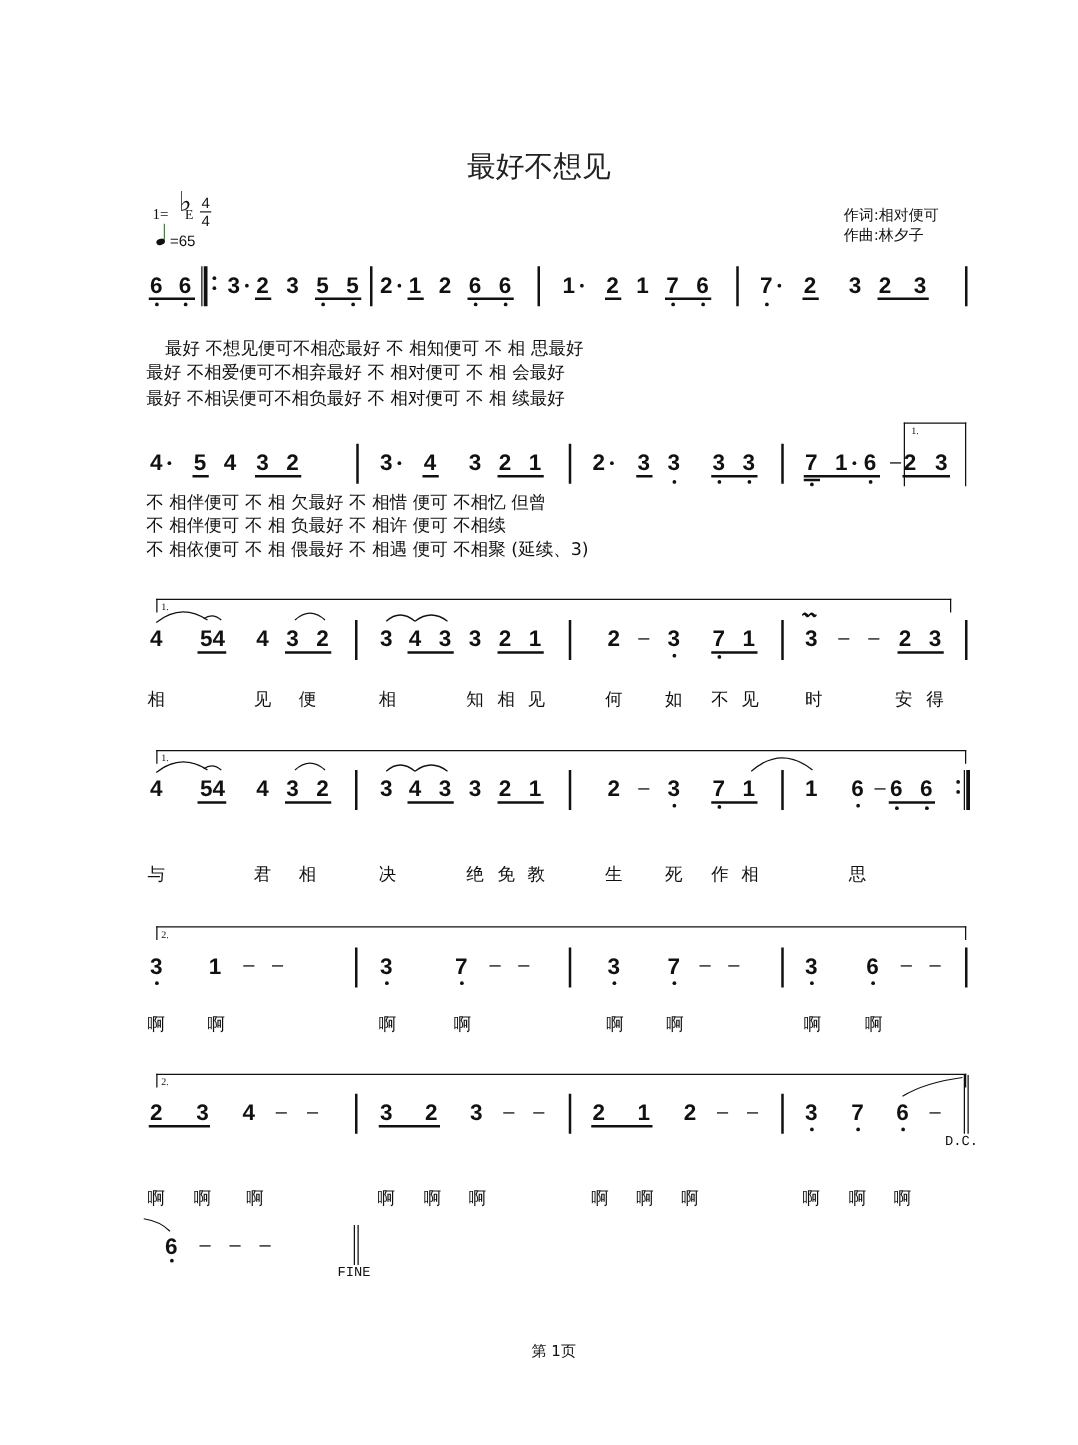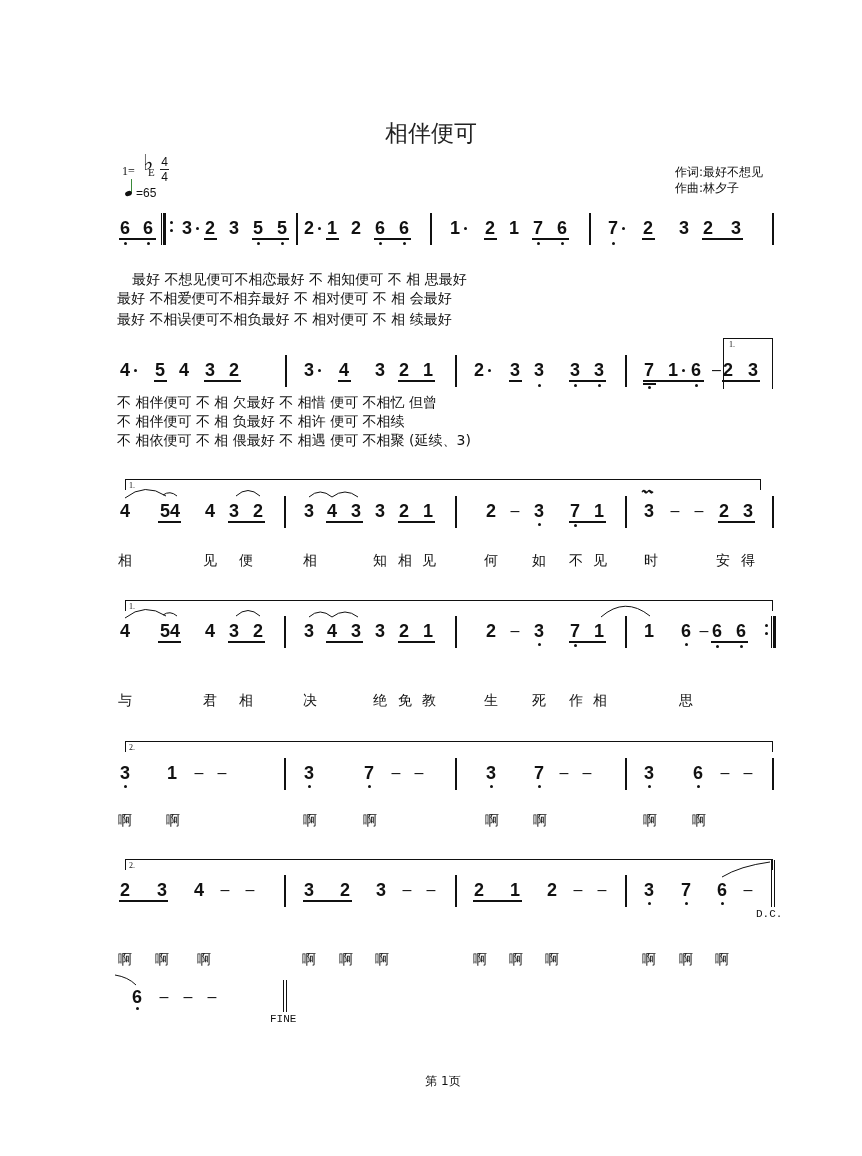--- a/index.html
+++ b/index.html
@@ -32,39 +32,39 @@
   .volta .lbl { position: absolute; left: 3px; top: 1px; font-size: 8px; font-family: "Liberation Serif", serif; }
   .lyric { position: absolute; font-size: 14px; line-height: 16px; white-space: pre; letter-spacing: 0; }
   .ch { position: absolute; font-size: 14px; line-height: 16px; width: 16px; text-align: center; }
   .small { position: absolute; font-family: "Liberation Mono", monospace; font-size: 11px; }
   .pageno { left: 0; width: 886px; text-align: center; top: 1073px; font-size: 12px; }
   svg.arcs { position: absolute; left: 0; top: 0; }
 </style>
 </head>
 <body>
 
-<div class="abs title">相伴便可</div>
+<div class="abs title">最好不想见</div>
 
 <div>
   <span class="abs keysig">1=</span>
   <span class="flat">♭</span>
   <span class="keyE">E</span>
   <span class="timesig">
     <span>4</span>
     <span class="bar"></span>
     <span>4</span>
   </span>
 </div>
 <div class="abs tempo">
   <span class="stem"></span>
   <span class="head"></span>
   <span class="val">=65</span>
 </div>
 <div class="abs credits">
-  <div>作词:最好不想见</div>
+  <div>作词:相对便可</div>
   <div>作曲:林夕子</div>
 </div>
 
 <div>
 
   <span class="note" style="left:118px;top:219px">6</span>
   <span class="note" style="left:141px;top:219px">6</span>
   <div class="uline" style="left:119px;top:238px;width:37px"></div>
   <div class="dot-below" style="left:124px;top:242px"></div>
   <div class="dot-below" style="left:147px;top:242px"></div>

